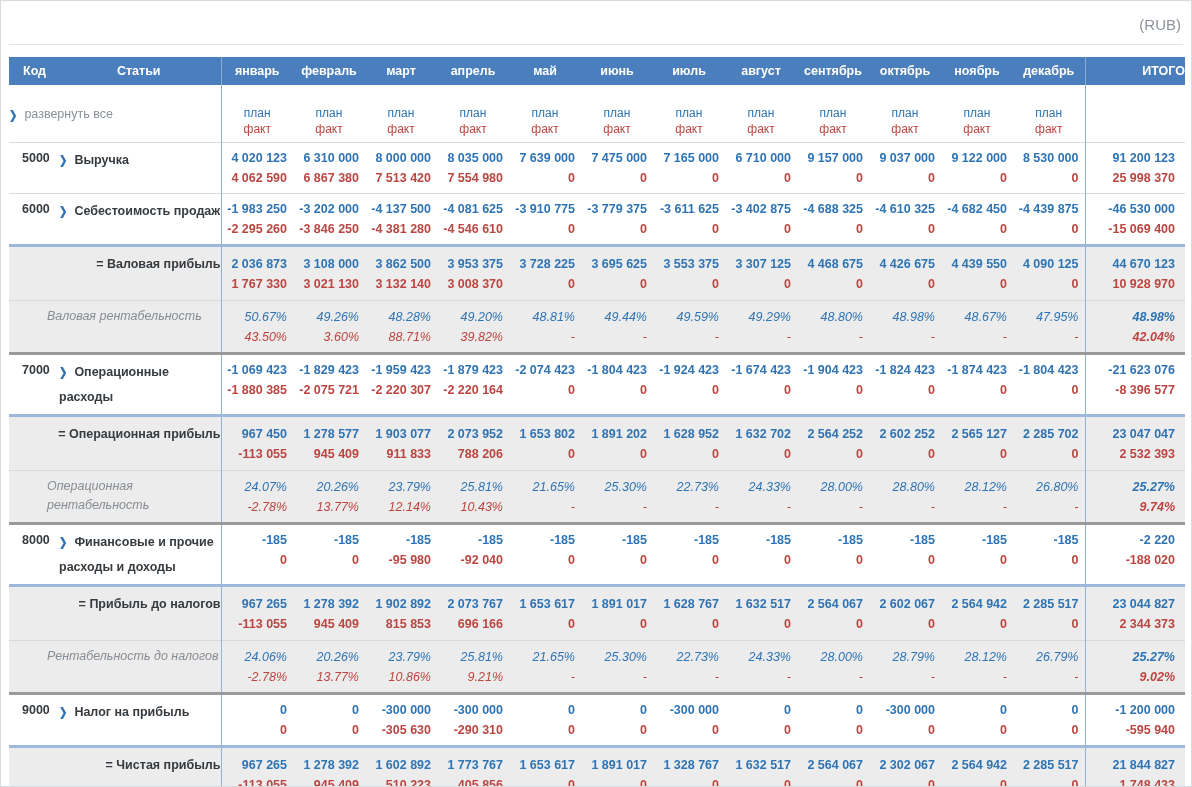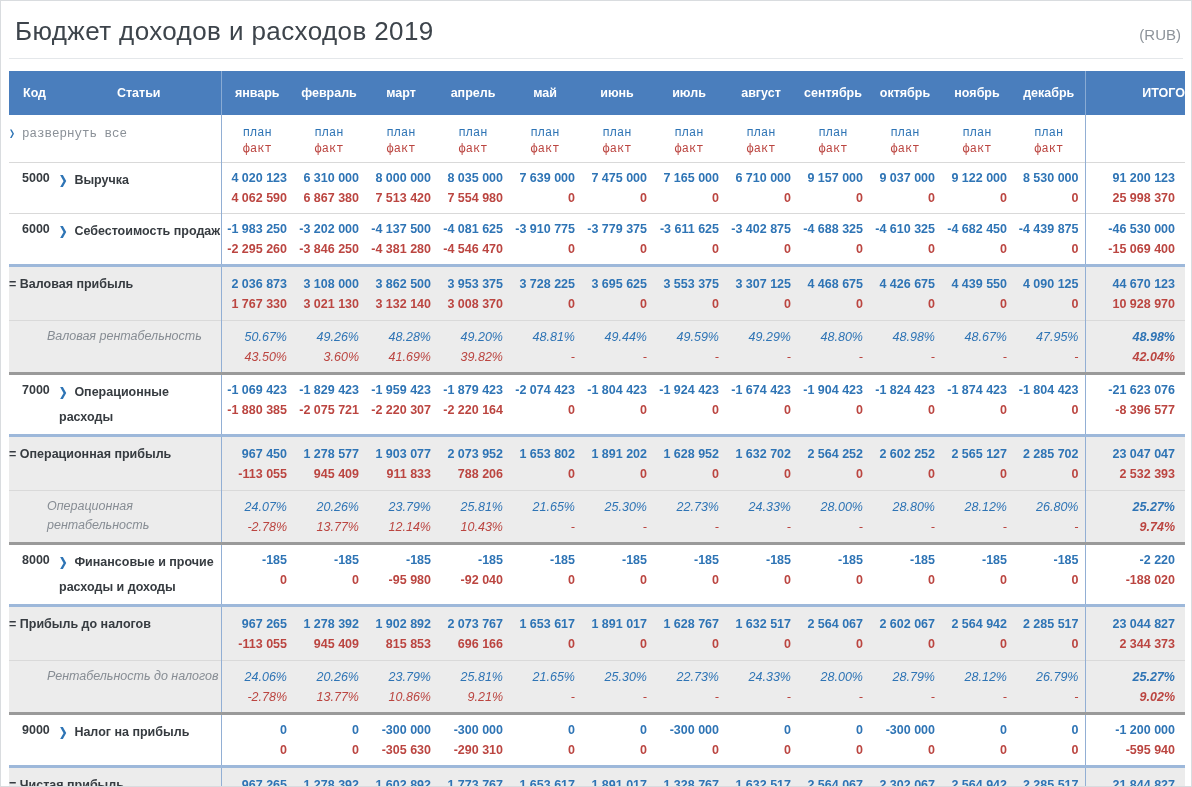--- a/index.html
+++ b/index.html
@@ -8,67 +8,66 @@
     --thin-border:#d9d9d9; --gray-bg:#ececec; --label:#363b40; --muted:#878d94;
   }
   *{box-sizing:border-box}
   html,body{margin:0;padding:0;background:#fff;font-family:"Liberation Sans",sans-serif;}
   .page{width:1192px;height:787px;border:1px solid #d9dcdf;background:#fff;overflow:hidden;}
   .page-header{display:flex;align-items:baseline;padding:15px 10px 0 14px;}
   .page-title{margin:0;font-size:26px;font-weight:400;color:#3d444b;letter-spacing:.4px;}
   .currency{margin-left:auto;font-size:15px;color:#8d939a;}
   .title-sep{border-bottom:1px solid #e4e7ea;margin:11px 8px 0 8px;}
   table{border-collapse:collapse;table-layout:fixed;width:1176px;margin:12px 8px 0 8px;font-size:12.5px;}
-  thead th{background:var(--header-bg);color:#fff;font-weight:700;font-size:12.5px;height:44px;padding:0;text-align:center;}
+  thead th{background:var(--header-bg);color:#fff;font-weight:700;font-size:12.5px;height:28px;padding:0;text-align:center;}
   thead th.th-code{text-align:left;padding-left:14px;width:48px;}
   thead th.th-items{width:164px;border-right:1px solid rgba(255,255,255,.35);}
   thead th.th-month{width:72px;}
   thead th.th-total{width:100px;text-align:right;border-left:1px solid rgba(255,255,255,.35);}
   tbody td{vertical-align:top;padding:0;}
   td.labelcell,td.spancell{border-right:1px solid var(--vline);}
   td.tcell{border-left:1px solid var(--vline);}
   
   .v{line-height:20px;font-weight:700;text-align:right;padding-right:6px;white-space:nowrap;}
   .v.plan{color:var(--plan);} .v.fact{color:var(--fact);}
   .pct{font-weight:400;font-style:italic;}
   .tcell .v{padding-right:10px;}
   tr.ratio .tcell .v{font-weight:700;}
   .dash{color:#cf9b97;}
   
-  tr.expand-row td{padding-top:10px;padding-bottom:5px;font-family:Liberation Mono, monospace;}
+  tr.expand-row td{padding-top:20px;padding-bottom:5px;}
   tr.account td{padding-top:5px;padding-bottom:5px;}
   tr.subtotal td{padding-top:7px;padding-bottom:6px;}
   tr.ratio td{padding-top:6px;padding-bottom:5px;}
   
   tr.subtotal td, tr.ratio td{background:var(--gray-bg);}
   
   tr.bt-thin td{border-top:1px solid var(--thin-border);}
   tr.bt-blue td{border-top:3px solid var(--blue-border);}
   tr.bt-dark td{border-top:3px solid var(--dark-border);}
   tr.bb-dark td{border-bottom:3px solid var(--dark-border);}
   
   .codecell{font-weight:700;color:var(--label);padding-left:13px;line-height:20px;}
   .labelcell{padding-left:2px;line-height:24px;}
   .account .lbl{font-weight:700;color:var(--label);}
   .chev{color:var(--plan);font-size:10px;font-weight:700;margin-right:7px;display:inline-block;transform:scaleY(1.15);}
-  tr.subtotal td.spancell{text-align:left;line-height:20px;}
+  tr.subtotal td.spancell{text-align:right;line-height:20px;}
   .subtotal .lbl{font-weight:700;color:var(--label);}
   tr.ratio td.spancell{padding-left:38px;line-height:19px;}
   .ratio .lbl{font-style:italic;color:var(--muted);}
   
   .expand-label{color:#8a9097;line-height:18px;}
   .pf{line-height:16px;text-align:center;font-size:12px;}
   .pf.plan{color:var(--plan);} .pf.fact{color:var(--fact);}
 </style>
 </head>
 <body>
 
 <div class="page">
   <div class="page-header">
-    <h1 class="page-title">Бюджет доходов и расходов 2019</h1>
     <span class="currency">(RUB)</span>
   </div>
   <div class="title-sep"></div>
 
   <table>
     <colgroup>
       <col style="width:48px">
         <col style="width:164px">
       <col span="12" style="width:72px">
       <col style="width:100px">
@@ -211,21 +210,21 @@
           <td class="mcell">
             <div class="v plan">-3 202 000</div>
             <div class="v fact">-3 846 250</div>
           </td>
           <td class="mcell">
             <div class="v plan">-4 137 500</div>
             <div class="v fact">-4 381 280</div>
           </td>
           <td class="mcell">
             <div class="v plan">-4 081 625</div>
-            <div class="v fact">-4 546 470</div>
+            <div class="v fact">-4 546 610</div>
           </td>
           <td class="mcell">
             <div class="v plan">-3 910 775</div>
             <div class="v fact">0</div>
           </td>
           <td class="mcell">
             <div class="v plan">-3 779 375</div>
             <div class="v fact">0</div>
           </td>
           <td class="mcell">
@@ -317,21 +316,21 @@
           <td class="mcell">
             <div class="v plan pct">50.67%</div>
             <div class="v fact pct">43.50%</div>
           </td>
           <td class="mcell">
             <div class="v plan pct">49.26%</div>
             <div class="v fact pct">3.60%</div>
           </td>
           <td class="mcell">
             <div class="v plan pct">48.28%</div>
-            <div class="v fact pct">41.69%</div>
+            <div class="v fact pct">88.71%</div>
           </td>
           <td class="mcell">
             <div class="v plan pct">49.20%</div>
             <div class="v fact pct">39.82%</div>
           </td>
           <td class="mcell">
             <div class="v plan pct">48.81%</div>
             <div class="v fact pct dash">-</div>
           </td>
           <td class="mcell">

